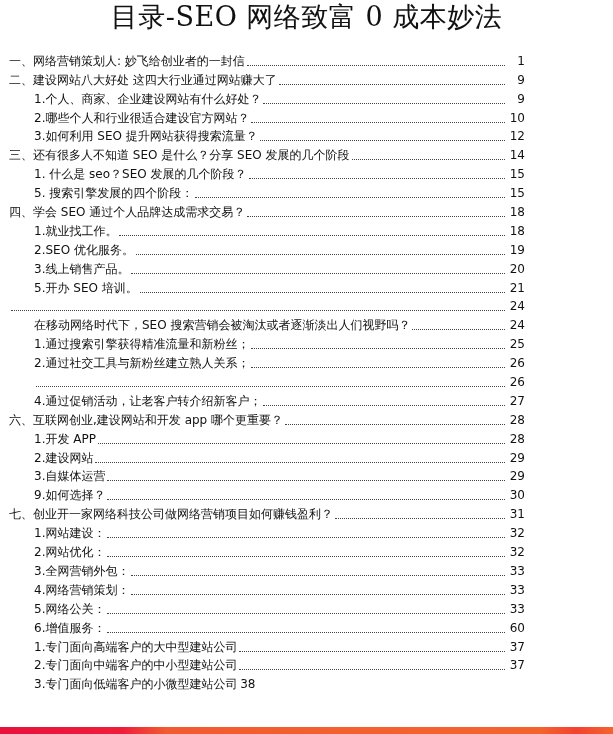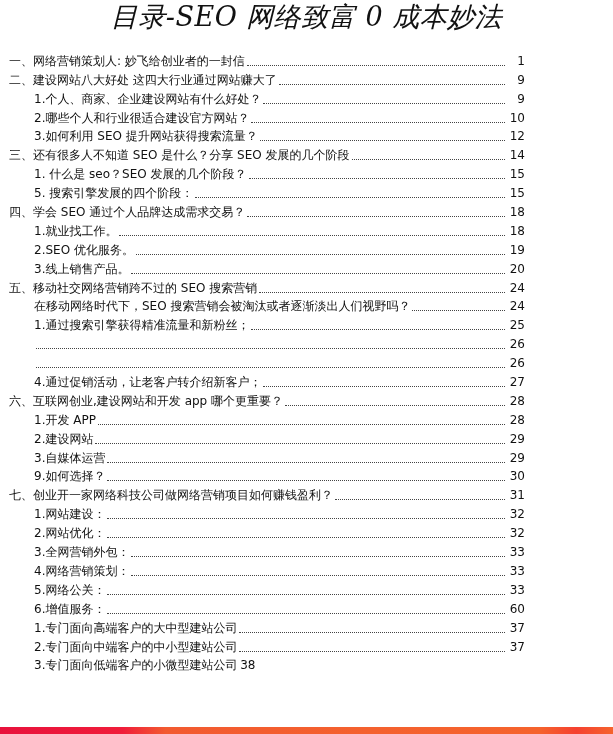--- a/index.html
+++ b/index.html
@@ -7,21 +7,20 @@
     width: 613px; height: 734px; overflow: hidden; background: #ffffff;
     position: relative;
     font-family: "DejaVu Sans", "Liberation Sans", sans-serif;
     color: #000;
   }
   .title {
     position: absolute; left: 0; top: 0; width: 613px; height: 40px;
     text-align: center; font-size: 27px; line-height: 34px; letter-spacing: 0.5px;
     font-family: "DejaVu Serif", "Liberation Serif", serif;
     color: #111;
-    font-style: italic;
   }
   .toc {
     position: absolute; left: 0; top: 50px; width: 540px; height: 647px; overflow: hidden;
   }
   .row {
     position: relative; height: 18.9px; display: flex; align-items: flex-end;
     font-size: 12px; line-height: 15px; white-space: nowrap;
   }
   .row.l1 { padding-left: 9px; }
   .row.l2 { padding-left: 34px; align-items: flex-end; }
@@ -95,36 +94,41 @@
     <div class="row l2">
       <span class="label">2.SEO 优化服务。</span>
       <span class="dots"></span>
       <span class="page">19</span>
     </div>
     <div class="row l2">
       <span class="label">3.线上销售产品。</span>
       <span class="dots"></span>
       <span class="page">20</span>
     </div>
-    <div class="row l1">
-      <span class="label">五、移动社交网络营销跨不过的 SEO 搜索营销</span>
+    <div class="row l2">
+      <span class="label">5.开办 SEO 培训。</span>
+      <span class="dots"></span>
+      <span class="page">21</span>
+    </div>
+    <div class="row l1">
       <span class="dots"></span>
       <span class="page">24</span>
     </div>
     <div class="row l2">
       <span class="label">在移动网络时代下，SEO 搜索营销会被淘汰或者逐渐淡出人们视野吗？</span>
       <span class="dots"></span>
       <span class="page">24</span>
     </div>
     <div class="row l2">
       <span class="label">1.通过搜索引擎获得精准流量和新粉丝；</span>
       <span class="dots"></span>
       <span class="page">25</span>
     </div>
     <div class="row l2">
+      <span class="label">2.通过社交工具与新粉丝建立熟人关系；</span>
       <span class="dots"></span>
       <span class="page">26</span>
     </div>
     <div class="row l2">
       <span class="dots"></span>
       <span class="page">26</span>
     </div>
     <div class="row l2">
       <span class="label">4.通过促销活动，让老客户转介绍新客户；</span>
       <span class="dots"></span>

